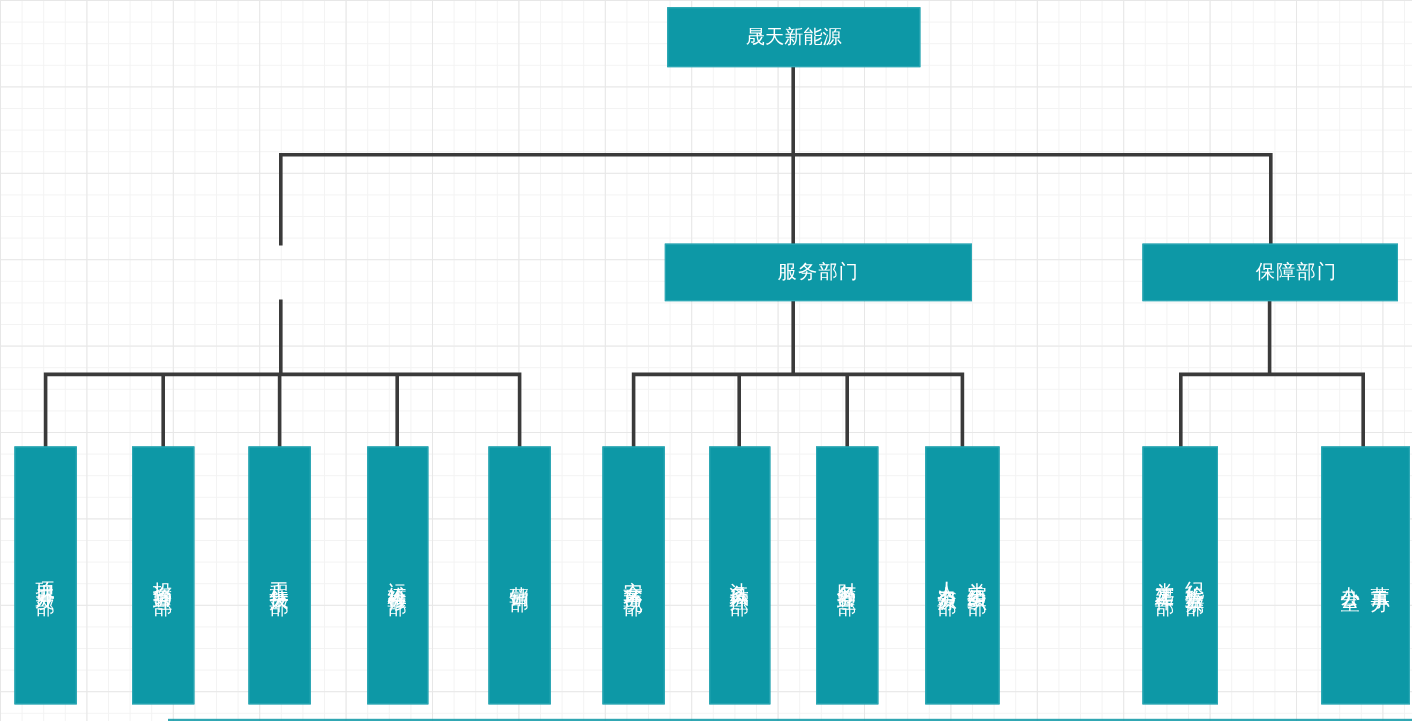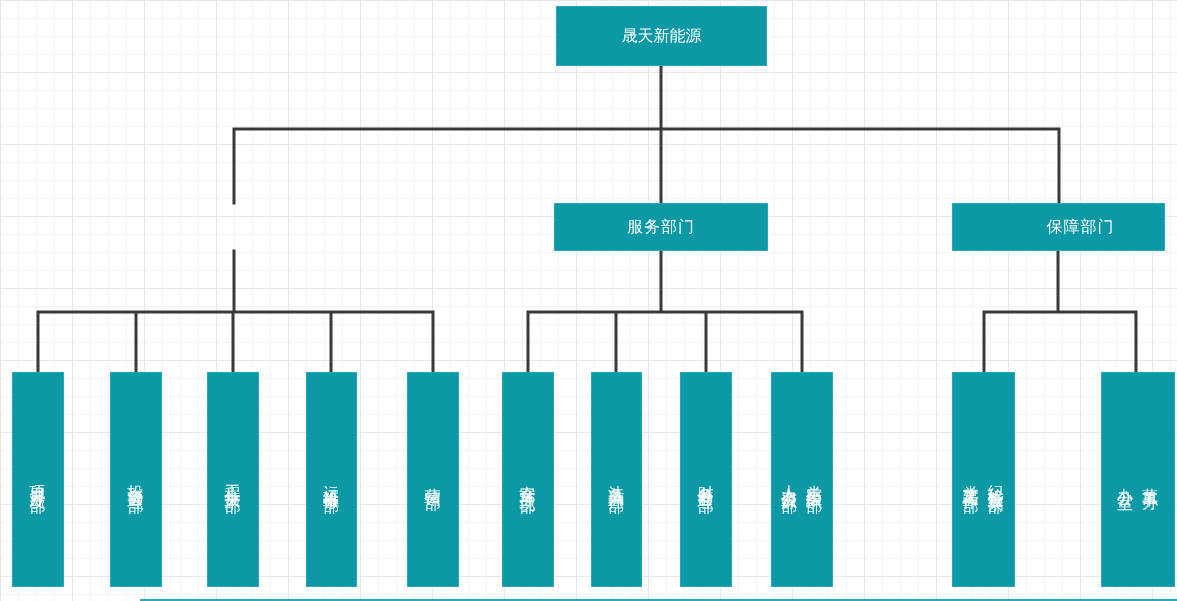--- a/index.html
+++ b/index.html
@@ -32,21 +32,21 @@
     border:1px solid #2ba7b4;
     box-sizing:border-box;
     display:flex;align-items:center;justify-content:center;
     color:#ffffff;
     cursor:default;
   }
   .hnode{height:48px;top:203px;}
   .hnode .node-label{
     font-size:16px;letter-spacing:1px;white-space:nowrap;
   }
-  .root-node{left:556px;top:6px;width:211px;height:60px;}
+  .root-node{left:556px;top:6px;width:211px;height:50px;}
   .leaf{top:372px;height:215px;}
   .vtext{
     writing-mode:vertical-rl;
     text-orientation:upright;
     white-space:pre-line;
     font-size:16px;
     letter-spacing:3px;
     line-height:25px;
     text-align:center;
   }
@@ -64,21 +64,21 @@
     <path d="M661,56 L661,203 M234,129 L1059,129 M234,129 L234,203 M1059,129 L1059,203"></path>
     <path d="M234,251 L234,312 M38,312 L433,312 M38,312 L38,372 M136,312 L136,372 M233,312 L233,372 M331,312 L331,372 M433,312 L433,372"></path>
     <path d="M661,251 L661,312 M528,312 L802,312 M528,312 L528,372 M616,312 L616,372 M706,312 L706,372 M802,312 L802,372"></path>
     <path d="M1058,251 L1058,312 M984,312 L1136,312 M984,312 L984,372 M1136,312 L1136,372"></path>
   </svg>
 
   <div class="node root-node">
     <span class="node-label">晟天新能源</span>
   </div>
 
-  <div class="node hnode" style="left:554px;width:214px;">
+  <div class="node hnode" style="left:554px;width:256px;">
     <span class="node-label">服务部门</span>
   </div>
   <div class="node hnode" style="left:952px;width:213px;padding-left:44px;">
     <span class="node-label">保障部门</span>
   </div>
 
   <div class="node leaf" style="left:12px;width:52px;">
     <span class="vtext">项目开发部</span>
   </div>
   <div class="node leaf" style="left:110px;width:52px;">

